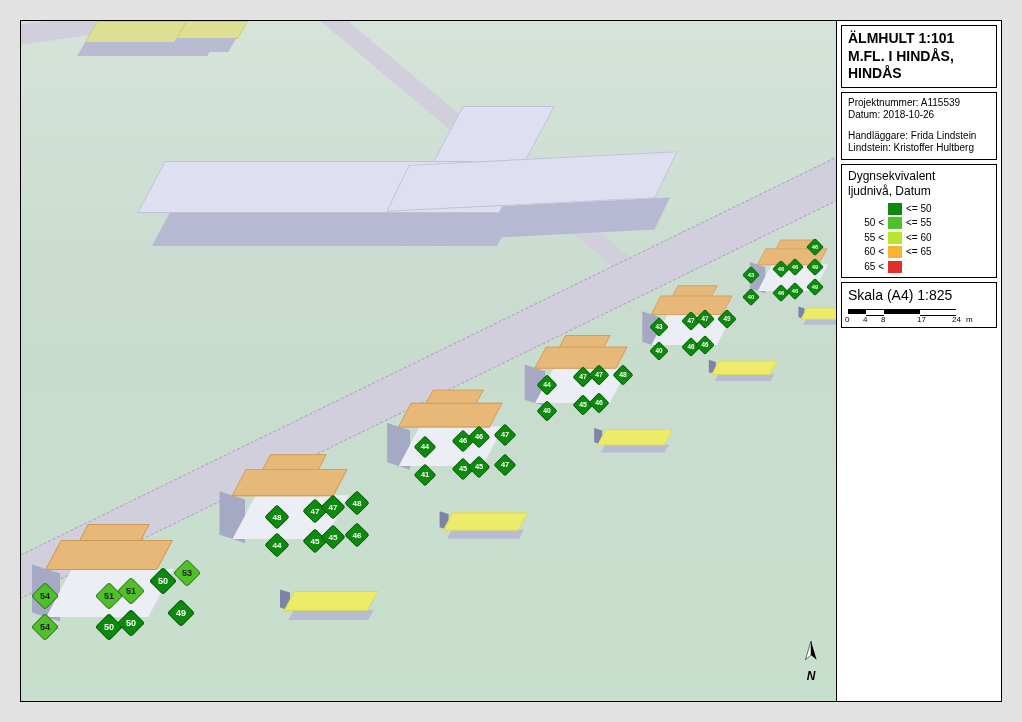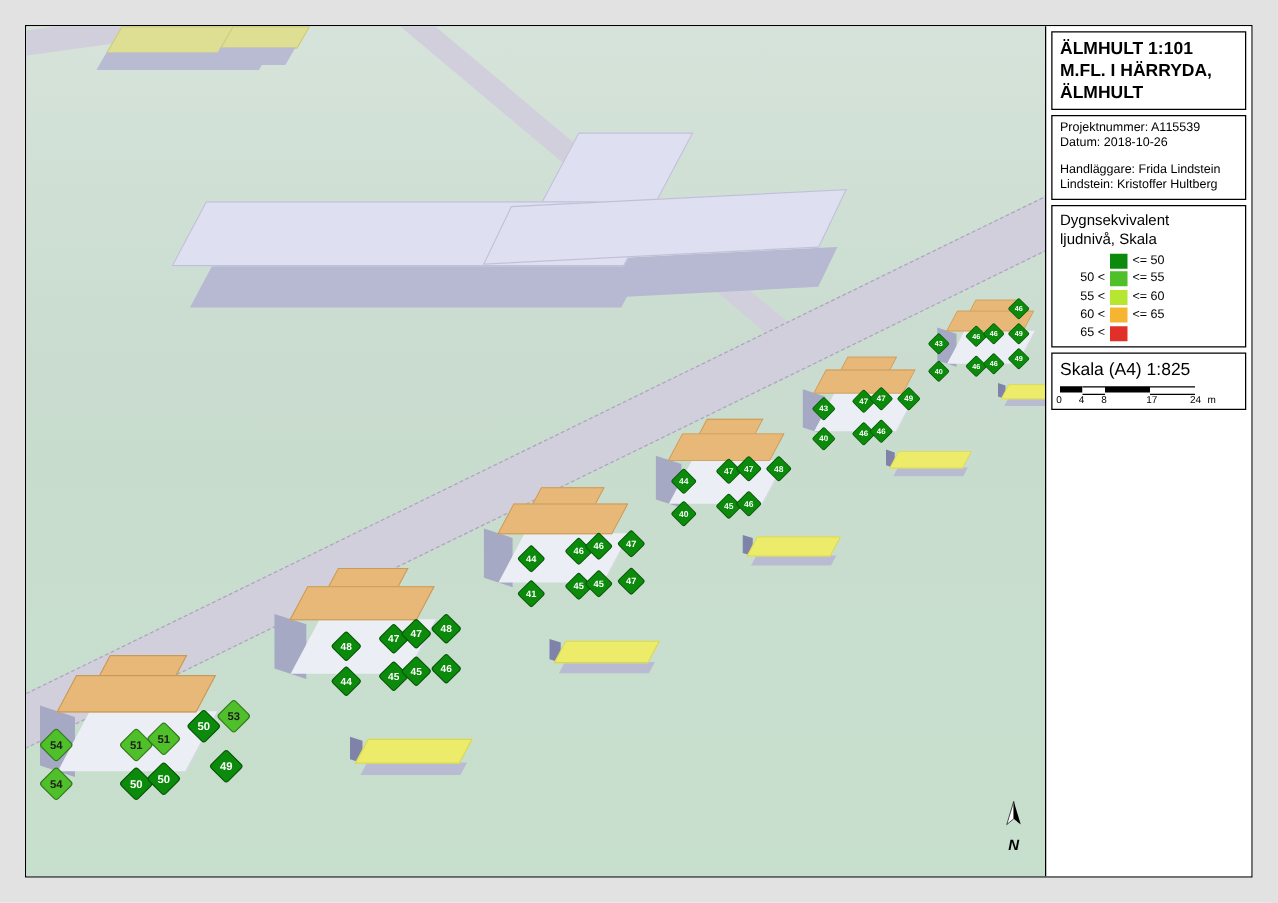--- a/index.html
+++ b/index.html
@@ -435,36 +435,36 @@
         <polygon points="10,0 4,20 10,15" fill="#fff" stroke="#000" stroke-width="0.6"></polygon>
       </svg>
       <div class="n">N</div>
     </div>
   </div>
 
   <div class="panel">
 
     <div class="pbox">
       <div class="ptitle">ÄLMHULT 1:101</div>
-      <div class="ptitle">M.FL. I HÄRRYDA,</div>
-      <div class="ptitle">ÄLMHULT</div>
+      <div class="ptitle">M.FL. I HINDÅS,</div>
+      <div class="ptitle">HINDÅS</div>
     </div>
 
     <div class="pbox">
       <div><span>Projektnummer:</span> <span>A115539</span></div>
       <div><span>Datum:</span> <span>2018-10-26</span></div>
       <div style="height:8px"></div>
       <div><span>Handläggare:</span> <span>Frida Lindstein</span></div>
       <div><span>Lindstein:</span> <span>Kristoffer Hultberg</span></div>
     </div>
 
 
     <div class="pbox legend">
       <div style="font-size:12px">Dygnsekvivalent</div>
-      <div style="font-size:12px; margin-bottom:4px">ljudnivå, Skala</div>
+      <div style="font-size:12px; margin-bottom:4px">ljudnivå, Datum</div>
       <div id="legend-rows">
           <div class="row">
             <span class="lbl-left"></span>
             <span class="sw c50" style="background:#0b8a0b"></span>
             <span class="lbl-right">&lt;= 50</span>
           </div>
           <div class="row">
             <span class="lbl-left">50 &lt;</span>
             <span class="sw c55" style="background:#4fbf2a"></span>
             <span class="lbl-right">&lt;= 55</span>

